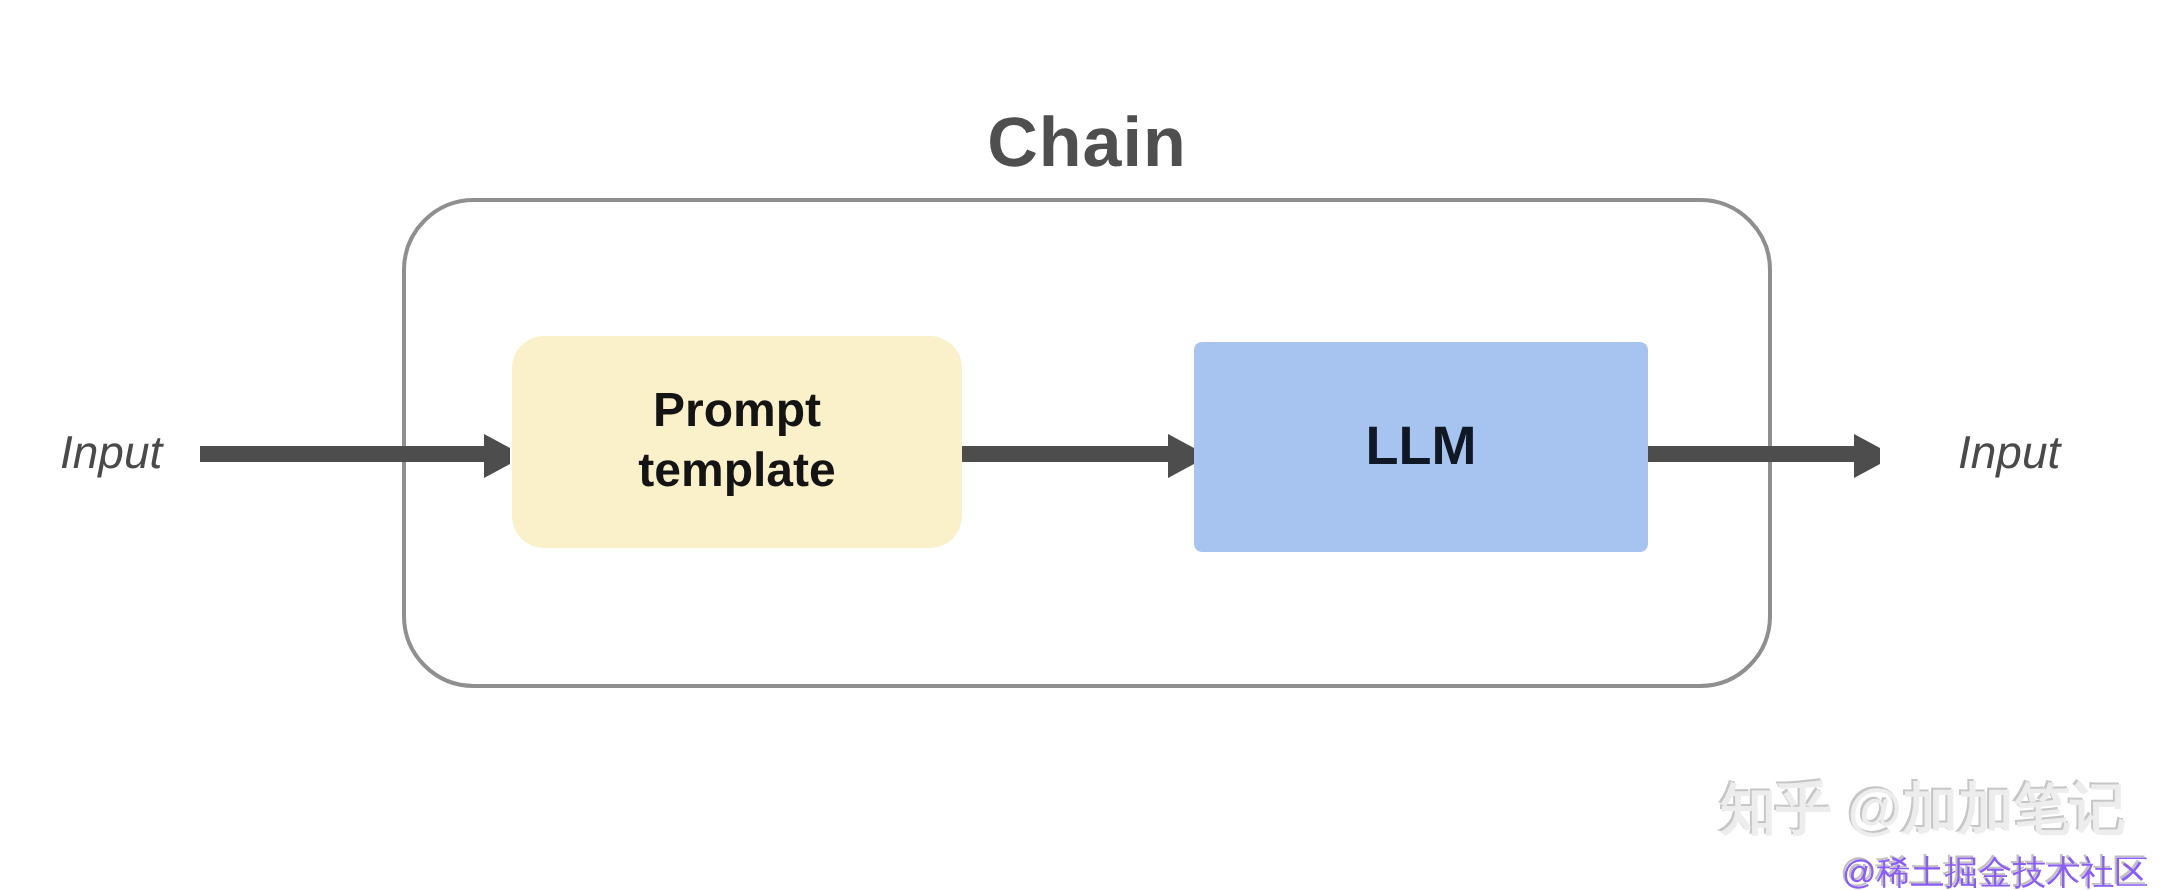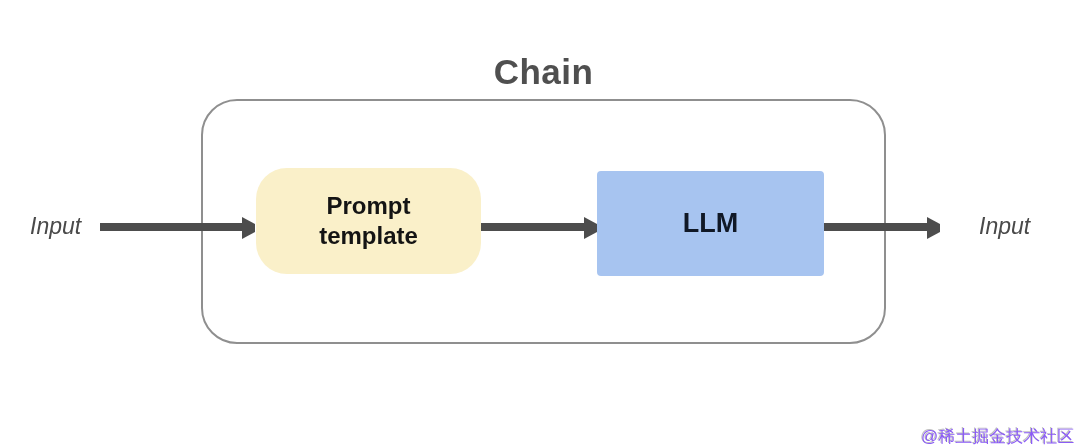--- a/index.html
+++ b/index.html
@@ -22,21 +22,21 @@
     border: 2px solid #8f8f8f; border-radius: 36px; background: transparent;
   }
 
   .node {
     position: absolute; display: flex; align-items: center; justify-content: center;
     text-align: center; font-weight: 700; color: #141414;
     white-space: pre-line;
   }
   .node-prompt {
     left: 252px; top: 164px; width: 225px; height: 106px;
-    background: #FAF0C9; border-radius: 31px;
+    background: #FAF0C9; border-radius: 16px;
     font-size: 24px; line-height: 1.25;
   }
   .node-llm {
     left: 593px; top: 167px; width: 227px; height: 105px;
     background: #A7C4F0; border-radius: 4px;
     font-size: 27px; color: #101826;
   }
 
   .flow-label {
     position: absolute; top: 205px; font-size: 23px; font-style: italic;
@@ -99,15 +99,16 @@
   <div class="arrow-head a2-head"></div>
 
   <div class="node node-llm">LLM</div>
 
   <div class="arrow-line a3-line"></div>
   <div class="arrow-head a3-head"></div>
 
   <span class="flow-label output">Input</span>
 
 
+  <div class="watermark-zhihu">知乎 @加加笔记</div>
   <div class="watermark-juejin">@稀土掘金技术社区</div>
 
 </div>
 
 </body></html>

